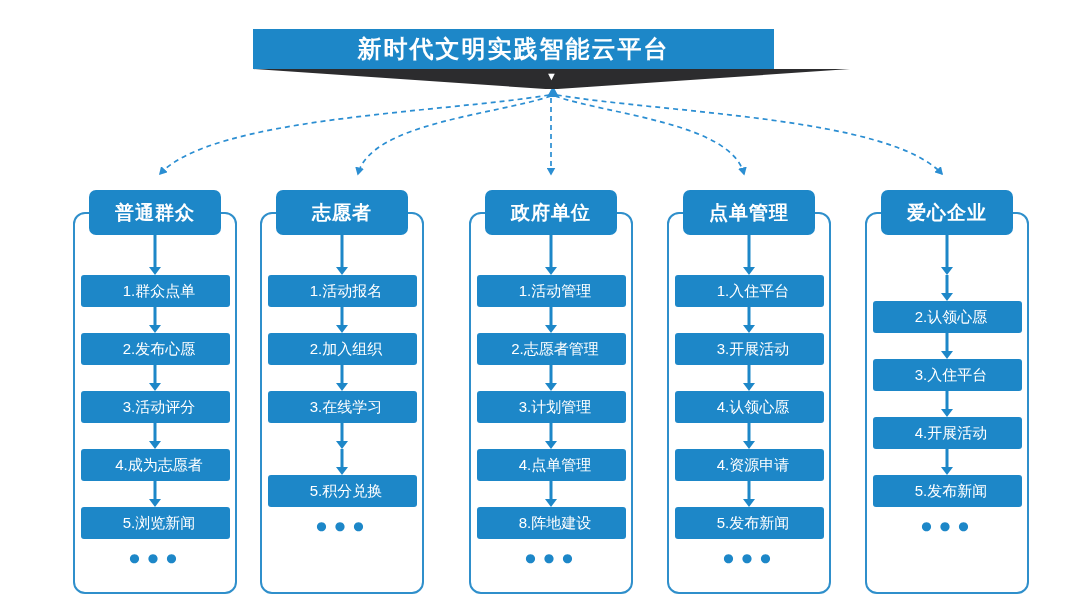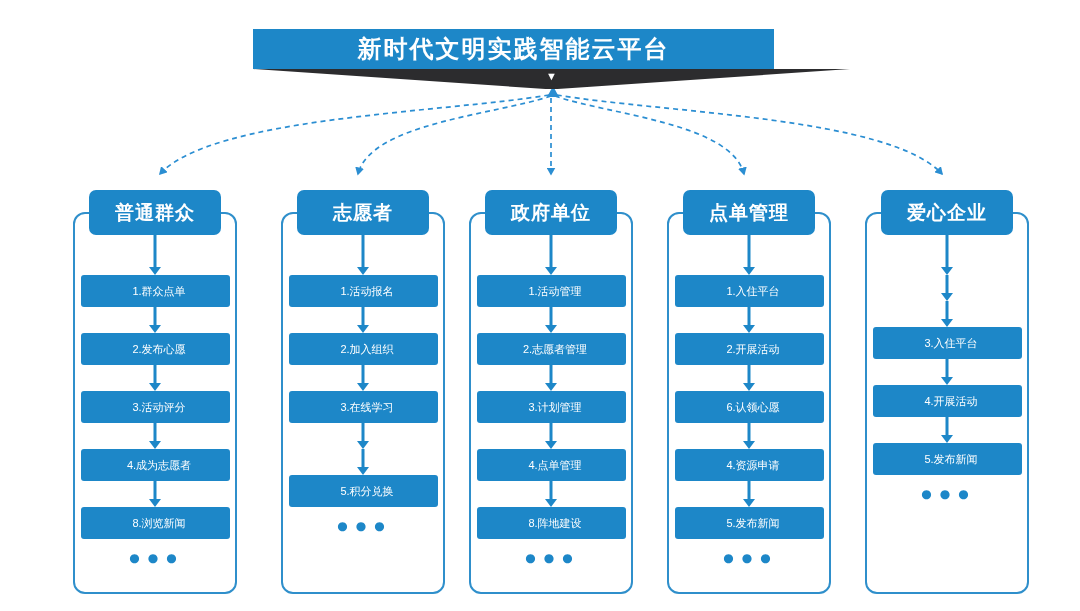--- a/index.html
+++ b/index.html
@@ -45,21 +45,21 @@
     border:2px solid var(--outline-blue);border-radius:12px;z-index:1;
   }
   .col-body{position:relative;z-index:2;display:flex;flex-direction:column;align-items:center;}
   .col-header{
     width:132px;height:45px;background:var(--primary-blue);border-radius:7px;
     color:var(--text-white);font-size:19px;font-weight:bold;
     display:flex;align-items:center;justify-content:center;letter-spacing:1px;
   }
   .step{
     width:149px;height:32px;background:var(--primary-blue);border-radius:3px;
-    color:var(--text-white);font-size:11px;line-height:32px;text-align:center;padding-left:8px;
+    color:var(--text-white);font-size:15px;line-height:32px;text-align:center;padding-left:8px;
   }
   .v-arrow{position:relative;width:14px;}
   .v-arrow.long{height:40px;}
   .v-arrow.short{height:26px;}
   .v-arrow .stem{position:absolute;left:50%;transform:translateX(-50%);top:0;bottom:7px;width:3px;background:var(--primary-blue);}
   .v-arrow .head{position:absolute;left:50%;transform:translateX(-50%);bottom:0;width:0;height:0;
     border-left:6px solid transparent;border-right:6px solid transparent;border-top:8px solid var(--primary-blue);}
   .dots{
     margin-top:12px;color:var(--primary-blue);font-size:12px;letter-spacing:8px;
     text-indent:4px;font-family:"DejaVu Sans",sans-serif;
@@ -116,26 +116,26 @@
           <div class="step">3.活动评分</div>
           <div class="v-arrow short">
             <i class="stem"></i>
             <i class="head"></i>
           </div>
           <div class="step">4.成为志愿者</div>
           <div class="v-arrow short">
             <i class="stem"></i>
             <i class="head"></i>
           </div>
-          <div class="step">8.浏览新闻</div>
-          <div class="dots">●●●</div>
-        </div>
-  </div>
-
-  <div class="column" style="left: 281px;">
+          <div class="step">5.浏览新闻</div>
+          <div class="dots">●●●</div>
+        </div>
+  </div>
+
+  <div class="column" style="left: 260px;">
     <div class="col-outline"></div>
     <div class="col-body">
       <div class="col-header">
         <span class="hdr-text">志愿者</span>
       </div>
     <div class="v-arrow long">
             <i class="stem"></i>
             <i class="head"></i>
           </div>
           <div class="step">1.活动报名</div>
@@ -205,26 +205,26 @@
       </div>
     <div class="v-arrow long">
             <i class="stem"></i>
             <i class="head"></i>
           </div>
           <div class="step">1.入住平台</div>
           <div class="v-arrow short">
             <i class="stem"></i>
             <i class="head"></i>
           </div>
-          <div class="step">2.开展活动</div>
-          <div class="v-arrow short">
-            <i class="stem"></i>
-            <i class="head"></i>
-          </div>
-          <div class="step">6.认领心愿</div>
+          <div class="step">3.开展活动</div>
+          <div class="v-arrow short">
+            <i class="stem"></i>
+            <i class="head"></i>
+          </div>
+          <div class="step">4.认领心愿</div>
           <div class="v-arrow short">
             <i class="stem"></i>
             <i class="head"></i>
           </div>
           <div class="step">4.资源申请</div>
           <div class="v-arrow short">
             <i class="stem"></i>
             <i class="head"></i>
           </div>
           <div class="step">5.发布新闻</div>
@@ -239,20 +239,21 @@
         <span class="hdr-text">爱心企业</span>
       </div>
     <div class="v-arrow long">
             <i class="stem"></i>
             <i class="head"></i>
           </div>
           <div class="v-arrow short">
             <i class="stem"></i>
             <i class="head"></i>
           </div>
+          <div class="step">2.认领心愿</div>
           <div class="v-arrow short">
             <i class="stem"></i>
             <i class="head"></i>
           </div>
           <div class="step">3.入住平台</div>
           <div class="v-arrow short">
             <i class="stem"></i>
             <i class="head"></i>
           </div>
           <div class="step">4.开展活动</div>

